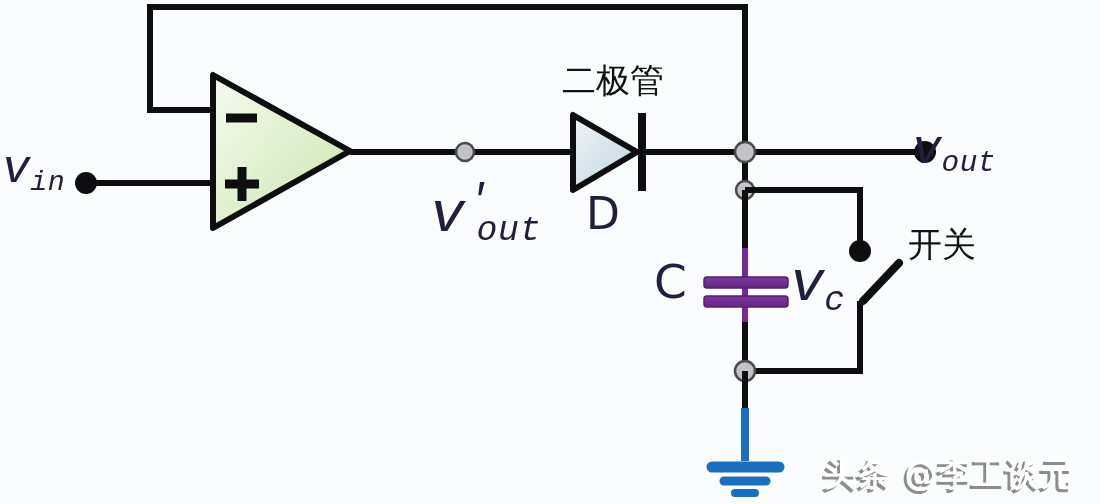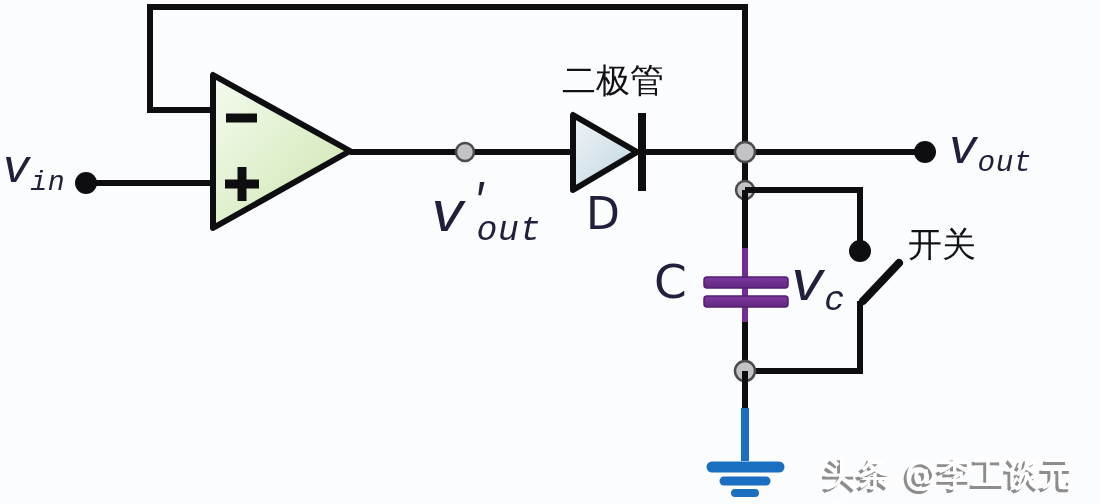--- a/index.html
+++ b/index.html
@@ -20,21 +20,21 @@
   .math .prime + .sub{margin-left:-0.42em;}
   .cjk{font-family:Liberation Serif, serif;color:var(--cn);}
   .ref{font-family:"DejaVu Sans", sans-serif;color:var(--navy);}
   .watermark{position:absolute;left:824px;top:452px;font-size:33px;font-weight:bold;
     font-family:"DejaVu Sans", sans-serif;color:var(--wm);letter-spacing:1px;
     text-shadow:-3px 3px 0 var(--wm-shadow);}
   #lbl-vin{left:2px;top:146px;font-size:47px;}
   #lbl-voutp{left:430px;top:162px;font-size:58px;margin-top:20px;}
   #lbl-diode-cn{left:562px;top:64px;font-size:34px;}
   #lbl-d{left:586px;top:192px;font-size:44px;}
-  #lbl-vout{left:948px;top:126px;font-size:49px;}
+  #lbl-vout{left:912px;top:126px;font-size:49px;}
   #lbl-c{left:654px;top:258px;font-size:47px;}
   #lbl-vc{left:790px;top:257px;font-size:57px;}
   #lbl-switch-cn{left:908px;top:228px;font-size:34px;}
 </style>
 </head>
 <body>
 
 <div class="stage">
   <svg width="1100" height="504" viewBox="0 0 1100 504">
     <defs>

